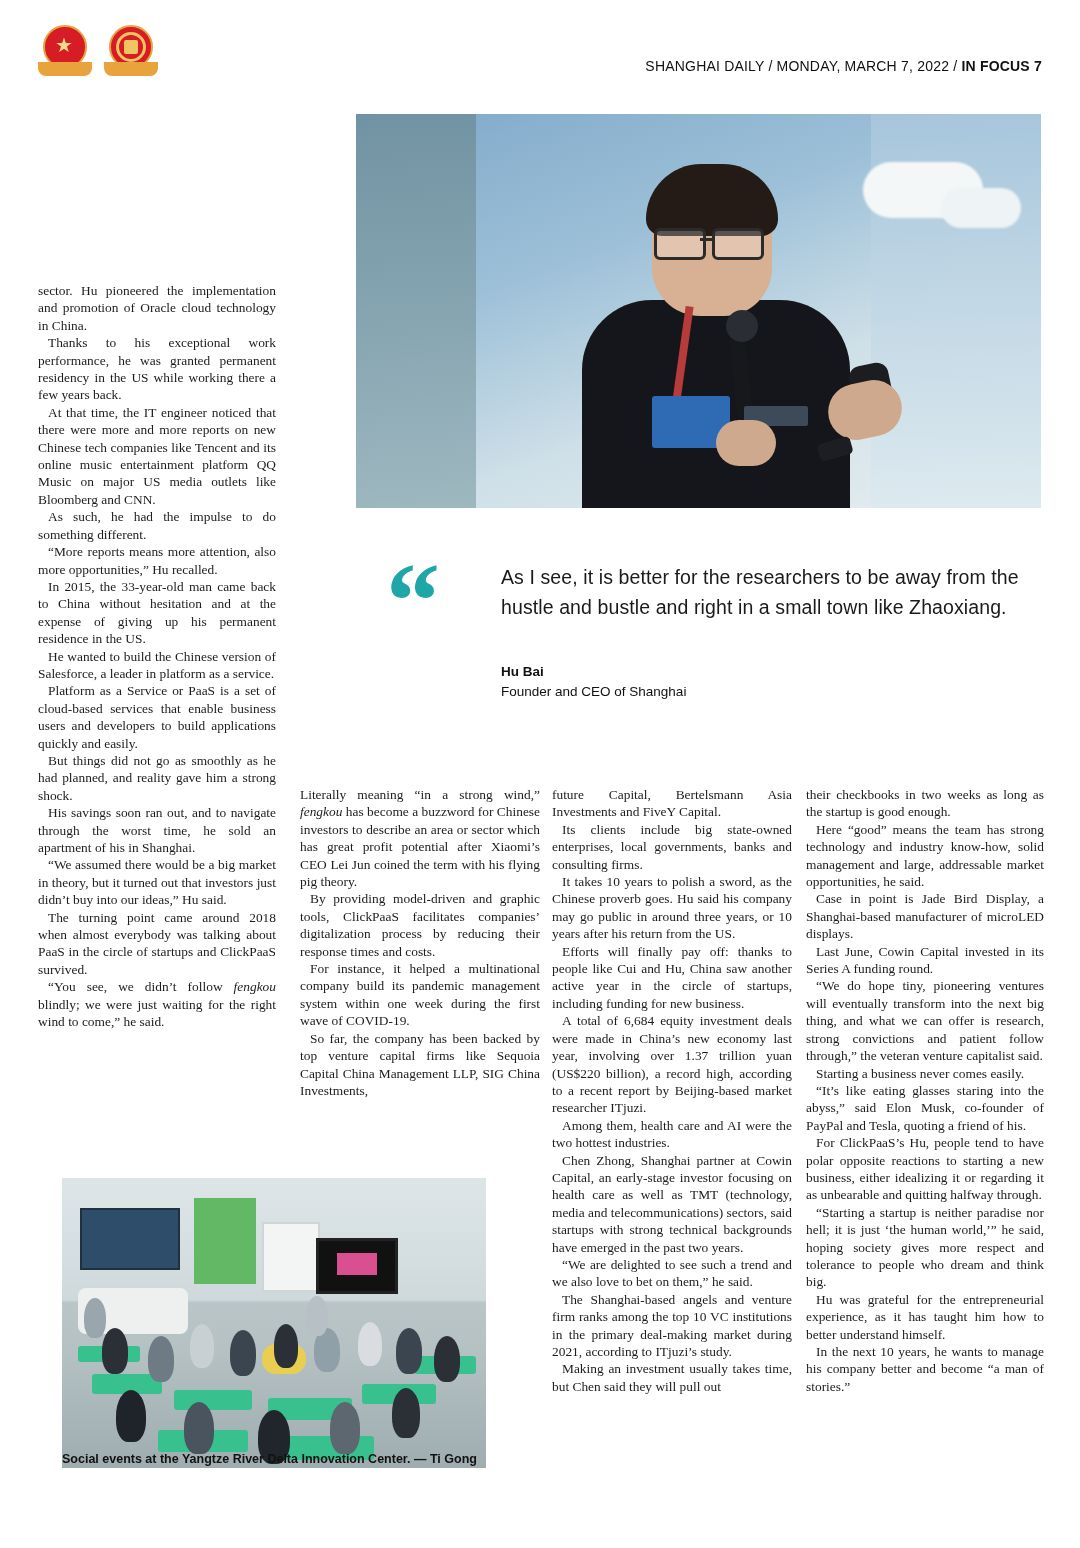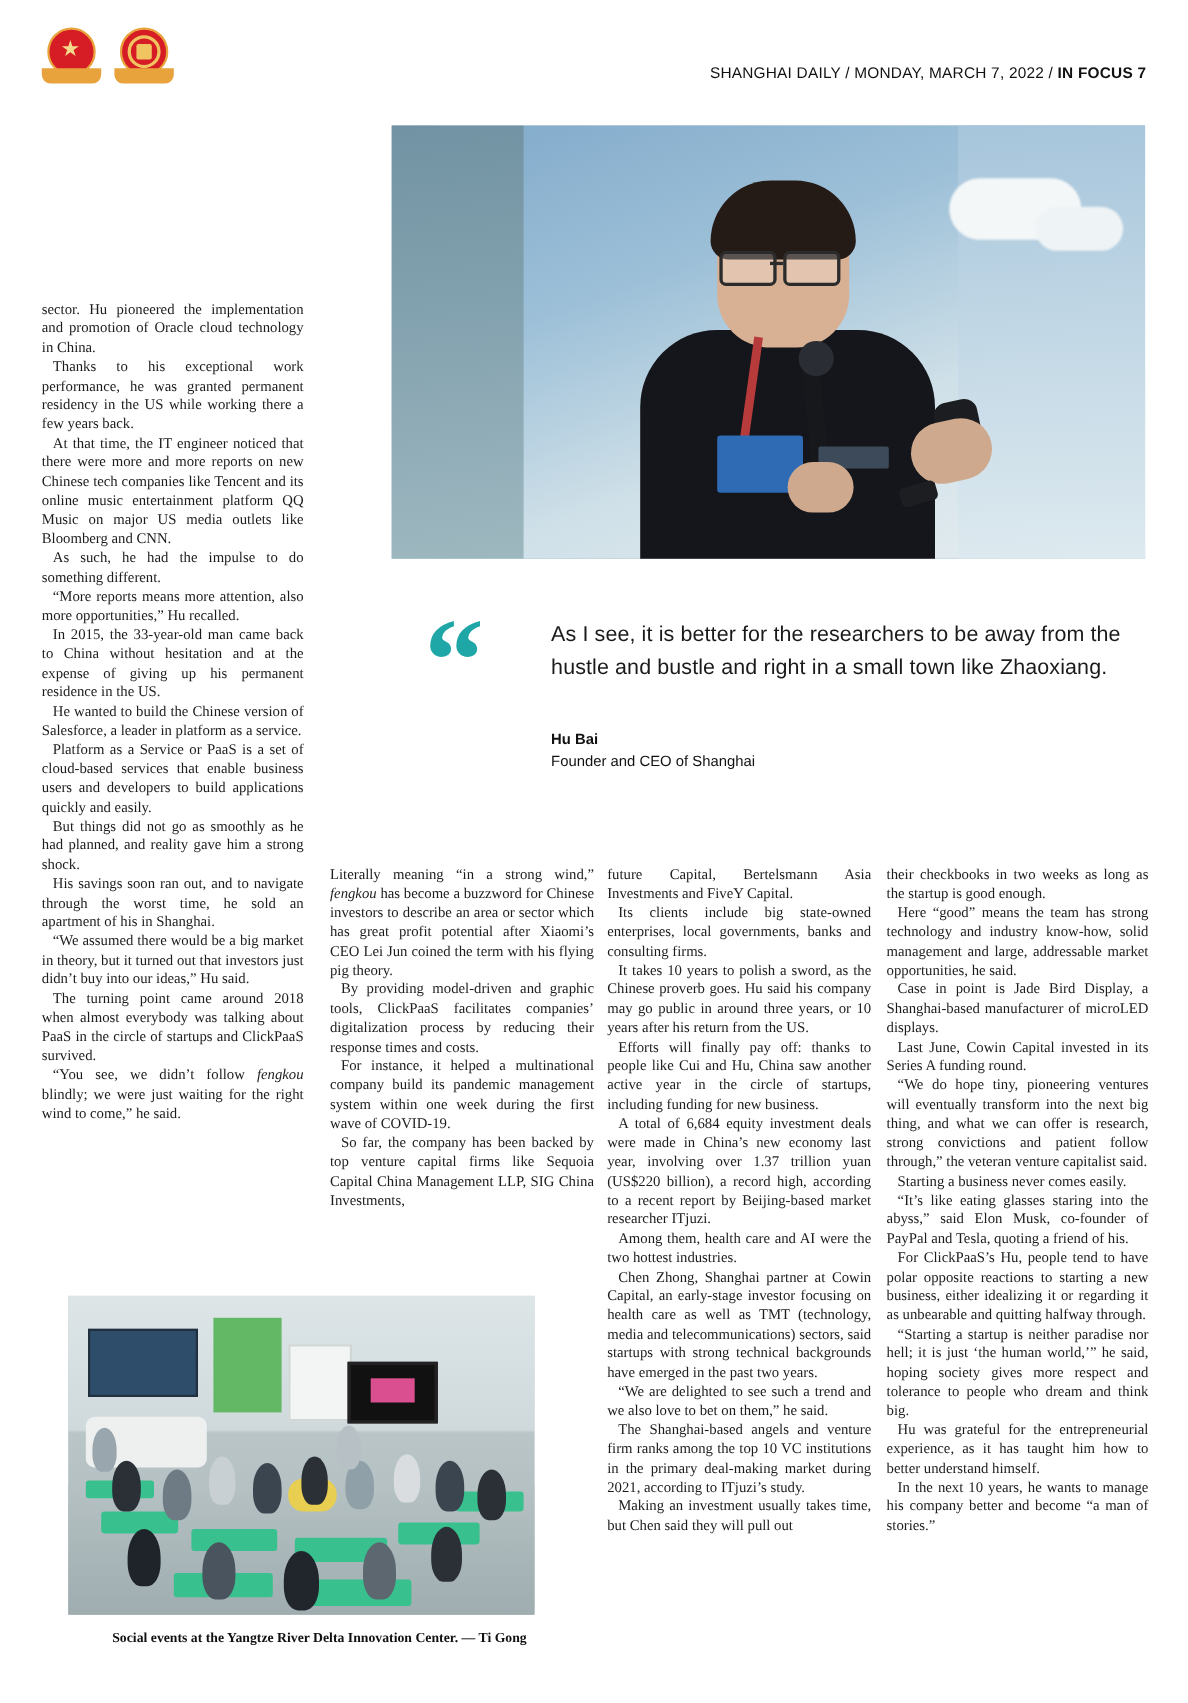--- a/index.html
+++ b/index.html
@@ -303,21 +303,21 @@
   }
   .col p {
     margin: 0;
     text-indent: 10px;
   }
   .col p.first {
     text-indent: 0;
   }
   .col i { font-style: italic; }
 
-  #col1 { left: 38px;  top: 272px; width: 238px; }
+  #col1 { left: 38px;  top: 282px; width: 238px; }
   #col2 { left: 300px; top: 786px; width: 240px; }
   #col3 { left: 552px; top: 786px; width: 240px; }
   #col4 { left: 806px; top: 786px; width: 238px; }
 
   
   .bottom-photo {
     position: absolute;
     left: 62px;
     top: 1178px;
     width: 424px;
@@ -388,27 +388,26 @@
   .bp-ottoman {
     position: absolute;
     left: 200px; top: 166px;
     width: 44px; height: 30px;
     background: #e8cf52;
     border-radius: 14px;
   }
   .caption {
     position: absolute;
     left: 62px;
-    top: 1482px;
+    top: 1452px;
     width: 430px;
-    font-family: Liberation Serif, serif;
+    font-family: Liberation Sans, sans-serif;
     font-size: 12.5px;
     font-weight: bold;
     color: #111;
-    margin-left: 40px;
   }
 </style>
 </head>
 <body>
 
 <div class="masthead">
   <div class="emblems">
     <div class="emblem">
       <div class="disc"></div>
       <div class="star">★</div>

